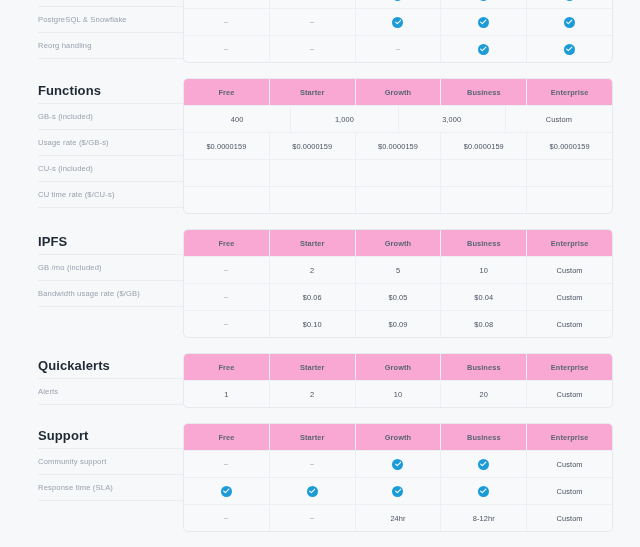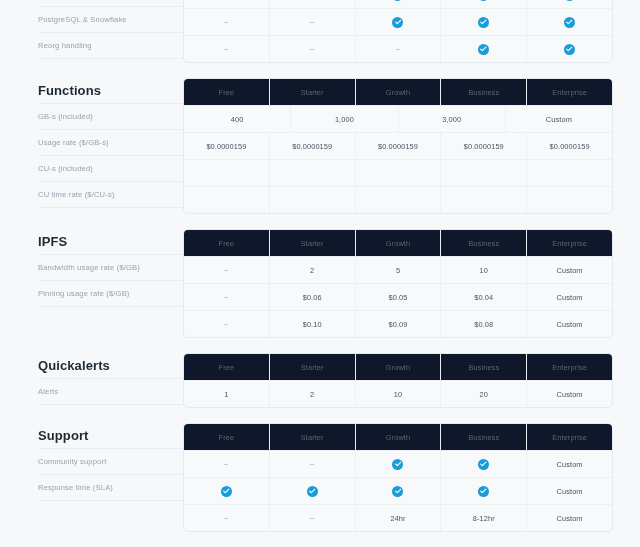--- a/index.html
+++ b/index.html
@@ -68,21 +68,22 @@
     overflow: hidden;
     box-sizing: border-box;
   }
   .trow {
     display: flex;
     height: 26px;
     border-bottom: 1px solid #eceff3;
   }
   .trow:last-child { border-bottom: none; text-align: center; }
   .trow.head {
-    background: #0f172a;
+    background: #f9a8d4;
+    font-weight: bold;
   }
   .tcell {
     flex: 1 1 0;
     display: flex;
     align-items: center;
     justify-content: center;
     border-right: 1px solid #eceff3;
     font-size: 7.4px;
     color: #4a5360;
     letter-spacing: 0.1px;
@@ -240,22 +241,22 @@
             <div class="tcell"></div>
             <div class="tcell"></div>
             <div class="tcell"></div>
             <div class="tcell"></div>
           </div>
         </div>
       </div>
       <div class="section">
         <div class="labels">
           <div class="label-cell head">IPFS</div>
+          <div class="label-cell">GB /mo (included)</div>
           <div class="label-cell">Bandwidth usage rate ($/GB)</div>
-          <div class="label-cell">Pinning usage rate ($/GB)</div>
         </div>
         <div class="table">
           <div class="trow head">
             <div class="tcell">Free</div>
             <div class="tcell">Starter</div>
             <div class="tcell">Growth</div>
             <div class="tcell">Business</div>
             <div class="tcell">Enterprise</div>
           </div>
           <div class="trow">

